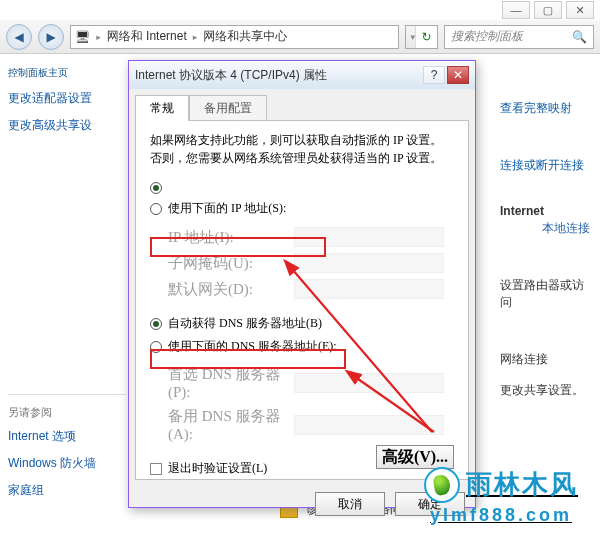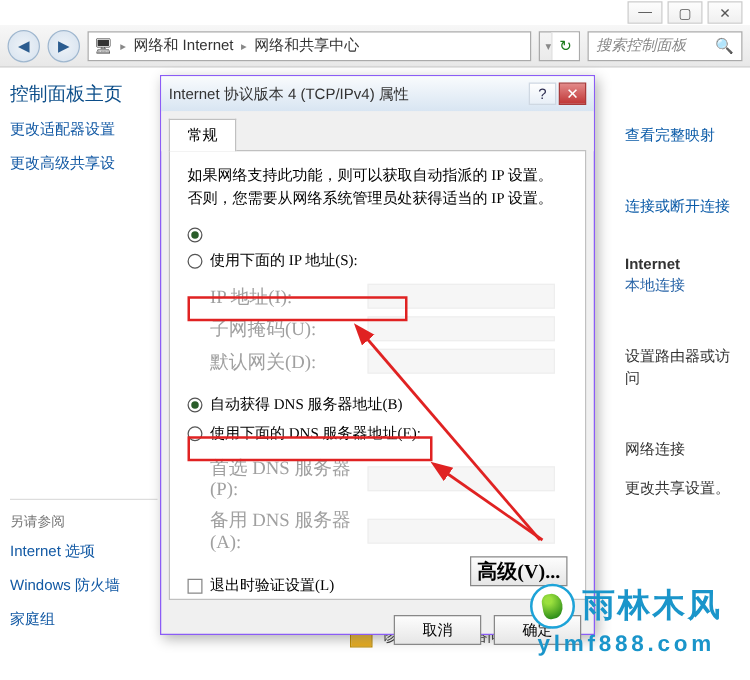--- a/index.html
+++ b/index.html
@@ -6,26 +6,26 @@
 body { width: 600px; height: 544px; font-family: "Microsoft YaHei", SimSun, sans-serif; font-size: 12px; background: #fff; overflow: hidden; position: relative; }
 
 
 .explorer-top { height: 20px; display: flex; justify-content: flex-end; align-items: center; padding-right: 6px; gap: 4px; }
 .win-btn { width: 28px; height: 18px; border: 1px solid #ccc; background: linear-gradient(#fdfdfd,#f0f0f0); display: flex; align-items: center; justify-content: center; font-size: 11px; color: #555; }
 .nav-bar { height: 34px; background: linear-gradient(#f7f7f7,#e8e8e8); border-bottom: 1px solid #ccc; display: flex; align-items: center; padding: 0 6px; gap: 6px; }
 .nav-arrow { width: 26px; height: 26px; border-radius: 50%; background: radial-gradient(#eef3f8,#d5e1ee); border: 1px solid #9fb7cf; display: flex; align-items: center; justify-content: center; color: #2b5c8f; font-size: 12px; }
 .crumb-bar { flex: 1; height: 24px; background: #fff; border: 1px solid #aaa; display: flex; align-items: center; padding: 0 4px; gap: 6px; color: #333; }
 .crumb-sep { color: #888; font-size: 9px; }
 .refresh { width: 22px; height: 22px; border: 1px solid #aaa; background: #fff; display: flex; align-items: center; justify-content: center; color: #1a7a1a; }
-.search-bar { width: 124px; height: 24px; border: 1px solid #aaa; background: #fff; padding: 0 6px; color: #888; display: flex; align-items: center; gap: 4px; }
+.search-bar { width: 150px; height: 24px; border: 1px solid #aaa; background: #fff; padding: 0 6px; color: #888; display: flex; align-items: center; gap: 4px; }
 .search-bar .q { color: #888; font-style: italic; }
 
 
 .sidebar { position: absolute; left: 8px; top: 66px; width: 118px; font-size: 12px; }
-.side-head { color: #0b4d89; font-size: 15px; margin-bottom: 10px; }
+.side-head { color: #0b4d89; font-size: 10px; margin-bottom: 10px; }
 .side-link { color: #1259a4; margin-bottom: 10px; white-space: nowrap; overflow: hidden; }
 .side-sep { height: 1px; background: #ddd; margin: 260px 0 10px 0; }
 .side-see { color: #777; margin-bottom: 8px; font-size: 11px; }
 
 
 .right-hints { position: absolute; right: 10px; top: 100px; width: 90px; font-size: 12px; }
 .hint { color: #0b5ba8; margin-bottom: 30px; text-align: left; }
 .hint.grey { color: #333; }
 
 
@@ -57,21 +57,21 @@
 
 
 .red-box { position: absolute; border: 2px solid #e02222; pointer-events: none; }
 .rb1 { left: 150px; top: 237px; width: 176px; height: 20px; }
 .rb2 { left: 150px; top: 349px; width: 196px; height: 20px; }
 
 
 .arrow { position: absolute; pointer-events: none; }
 
 
-.banner { position: absolute; right: 6px; bottom: 12px; width: 186px; height: 72px; display: flex; flex-direction: column; align-items: center; justify-content: center; }
+.banner { position: absolute; right: 6px; bottom: 12px; width: 186px; height: 72px; display: flex; flex-direction: column; align-items: center; justify-content: center; text-decoration: underline; }
 .banner .row1 { display: flex; align-items: center; gap: 6px; }
 .banner .logo { width: 36px; height: 36px; border-radius: 50%; background: #fff; border: 2px solid #1da3d8; display: flex; align-items: center; justify-content: center; }
 .banner .leaf { width: 16px; height: 20px; background: radial-gradient(circle at 35% 25%, #9be03e 15%, #2f8f1a 80%); border-radius: 40% 60% 60% 40%; transform: rotate(-10deg); }
 .banner .txt1 { color: #1a95ca; font-size: 26px; font-weight: bold; font-family: "Microsoft YaHei"; letter-spacing: 2px; }
 .banner .txt2 { color: #1a95ca; font-size: 18px; font-weight: bold; letter-spacing: 3px; margin-top: 2px; }
 
 .diag-row { position: absolute; left: 280px; bottom: 26px; display: flex; gap: 8px; align-items: center; color: #444; }
 .diag-row .ico { width: 18px; height: 18px; background: linear-gradient(#f9d56b,#e6ab1f); border: 1px solid #c28e00; }
 </style>
 </head>
@@ -112,39 +112,40 @@
   <div class="side-see">另请参阅</div>
   <div class="side-link">Internet 选项</div>
   <div class="side-link">Windows 防火墙</div>
   <div class="side-link">家庭组</div>
 </div>
 
 <div class="right-hints">
   <div class="hint">查看完整映射</div>
   <div class="hint" style="margin-top:40px;">连接或断开连接</div>
   <div class="hint grey" style="margin-top:6px;margin-bottom:2px;font-weight:bold;">Internet</div>
-  <div class="hint" style="color:#2965a8;font-weight:normal;margin-bottom:40px;">本地连接</div>
+  <div class="hint" style="color:#2965a8;font-weight:normal;margin-bottom:40px;text-align:right;">本地连接</div>
   <div class="hint grey" style="margin-bottom:40px;">设置路由器或访问</div>
   <div class="hint grey" style="margin-bottom:14px;">网络连接</div>
   <div class="hint grey">更改共享设置。</div>
 </div>
 
 <div class="diag-row">
   <div class="ico"></div>
   <span>诊断并修复网络问题，</span>
 </div>
 
 <div class="dialog">
   <div class="dlg-title">
     <span class="txt">Internet 协议版本 4 (TCP/IPv4) 属性</span>
     <span class="qm">?</span>
     <span class="qm close">✕</span>
   </div>
   <div class="tabs">
     <div class="tab active">常规</div>
+    <div class="tab inactive">备用配置</div>
   </div>
   <div class="tab-body">
     <div class="intro">如果网络支持此功能，则可以获取自动指派的 IP 设置。否则，您需要从网络系统管理员处获得适当的 IP 设置。</div>
 
     <div class="opt-line">
       <div class="radio checked"></div>
     </div>
     <div class="opt-line">
       <div class="radio"></div>
       <span>使用下面的 IP 地址(S):</span>

